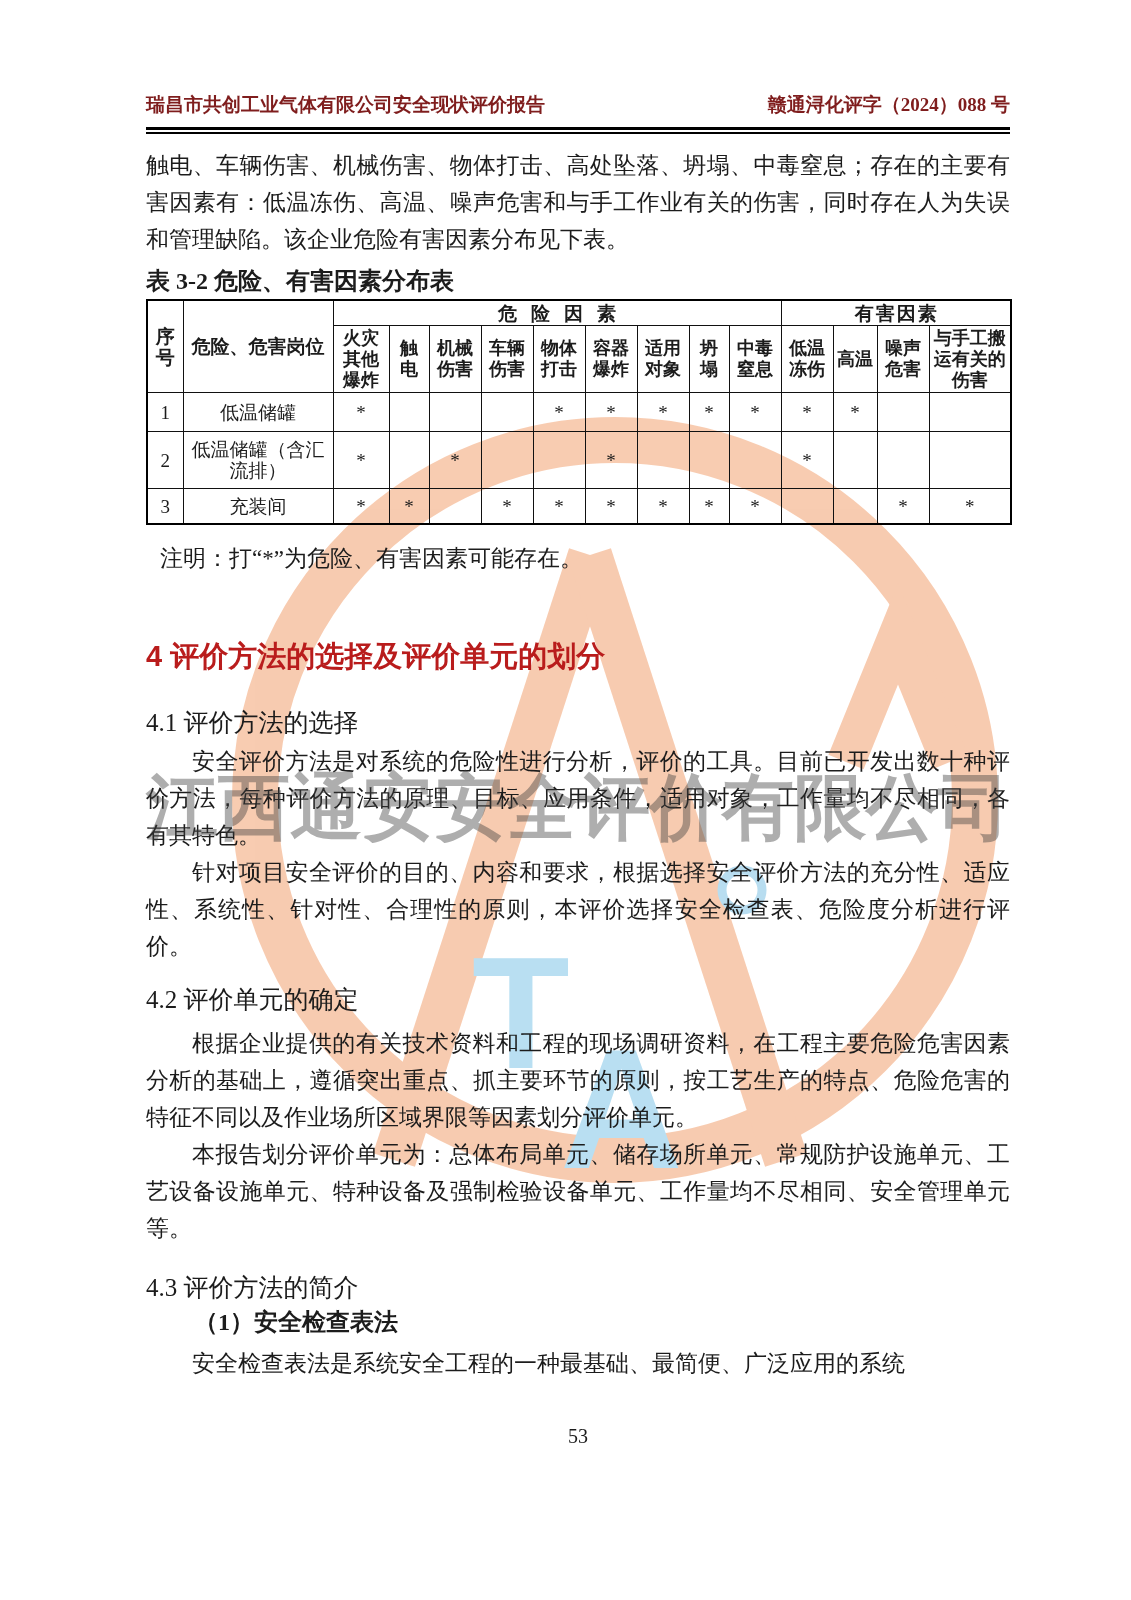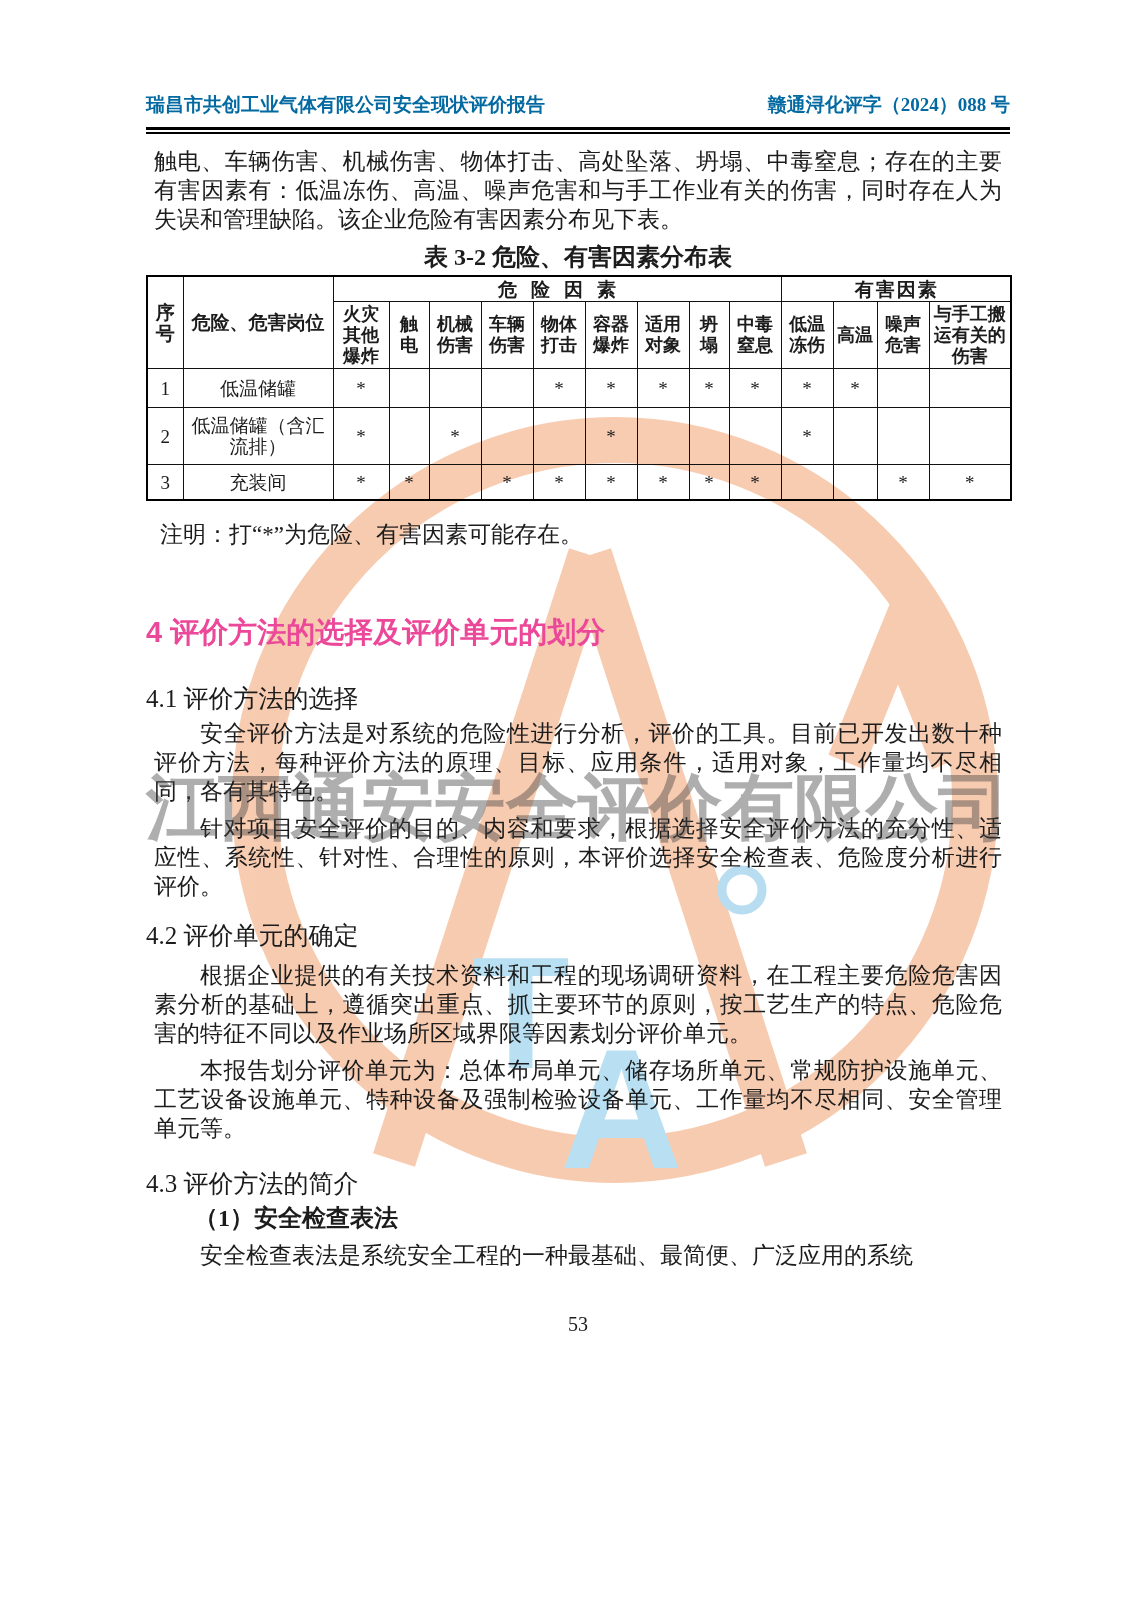--- a/index.html
+++ b/index.html
@@ -18,31 +18,31 @@
     font-size:72px;font-weight:700;line-height:80px;
     color:#404040;opacity:.42;white-space:nowrap;
     font-family:"Liberation Serif", serif;
     pointer-events:none;
   }
   
   .content{position:relative;z-index:1;width:864px;margin:0 auto 0 146px;}
   .pageheader{
     margin-top:93px;height:24px;line-height:24px;
     display:flex;justify-content:space-between;align-items:flex-end;
-    font-size:19px;font-weight:600;color:#0369a1;
+    font-size:19px;font-weight:600;color:#7f1d1d;
   }
   .rule{margin-top:10px;height:2px;border-top:3px solid #000;border-bottom:2px solid #000;}
   p.body{
-    margin:8px;font-size:23px;line-height:29px;
+    margin:0;font-size:23px;line-height:37px;
     text-align:justify;text-justify:inter-ideograph;
   }
   p.first{margin-top:13px;}
   p.ind{text-indent:2em;}
   .tbl-title{
-    margin-top:9px;height:28px;line-height:28px;text-align:center;
+    margin-top:9px;height:28px;line-height:28px;
     font-size:24px;font-weight:700;
   }
   table.hz{
     margin-top:4px;width:864px;table-layout:fixed;
     border-collapse:collapse;border:2px solid #000;
   }
   table.hz td{
     border:1.5px solid #111;text-align:center;vertical-align:middle;
     padding:1px 2px;font-size:19px;line-height:21px;word-break:break-all;
   }
@@ -51,21 +51,21 @@
   td.sp2{letter-spacing:2px;text-indent:2px;}
   tr.factors td{height:64px;font-weight:700;font-size:18px;line-height:21px;padding:1px 3px;}
   td.rowhead{font-weight:700;font-size:19px;}
   tr.r1 td{height:36px;}
   tr.r2 td{height:54px;}
   tr.r3 td{height:32px;}
   td.mark{font-size:21px;}
   p.note{margin:20px 0 0;padding-left:14px;font-size:23px;line-height:28px;}
   h1.s4{
     margin:64px 0 0;font-family:"Liberation Sans", sans-serif;
-    font-size:29px;line-height:38px;font-weight:700;color:#ec4899;
+    font-size:29px;line-height:38px;font-weight:700;color:#b91c1c;
   }
   h2.sx{margin:0;font-size:25px;line-height:30px;font-weight:400;}
   h2.h41{margin-top:33px;}
   h2.h42{margin-top:20px;}
   h2.h43{margin-top:26px;}
   h3.item{margin:4px 0 0;font-size:24px;line-height:30px;font-weight:700;text-indent:2em;}
   p.p41a{margin-top:5px;}
   p.p42a{margin-top:10px;}
   p.last{margin-top:8px;}
   .pagenum{margin-top:42px;text-align:center;font-size:20px;line-height:24px;}

